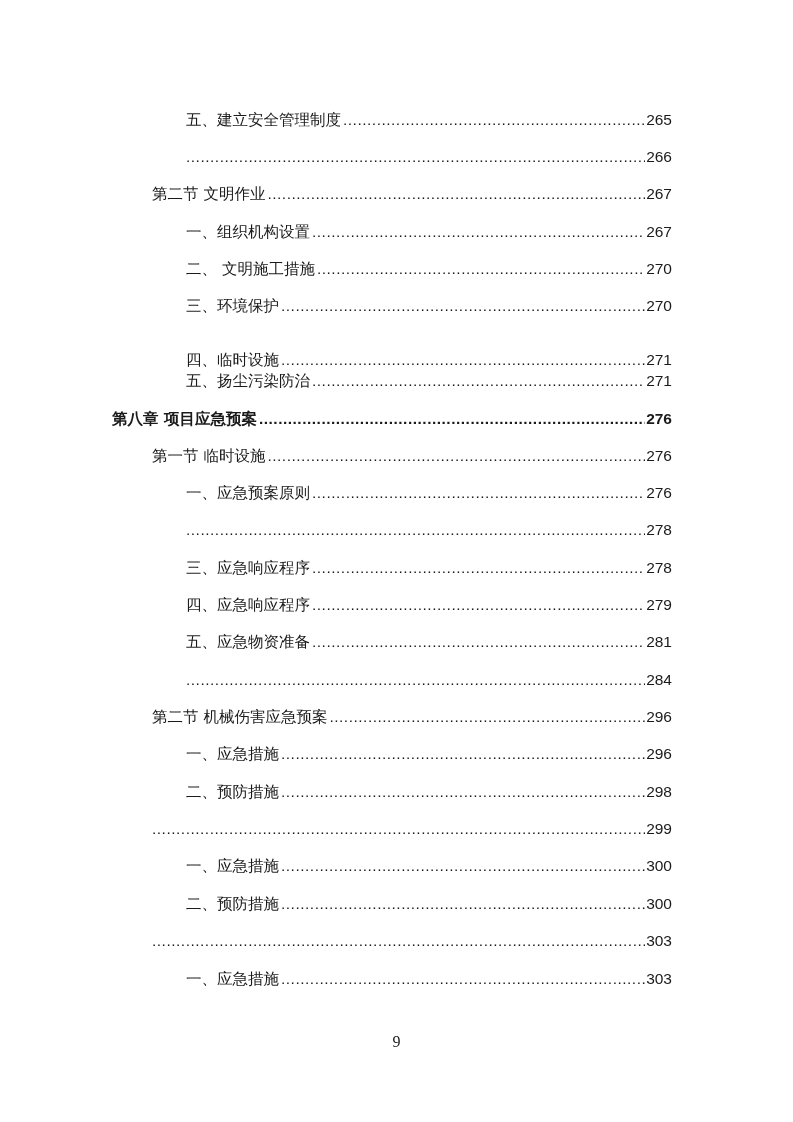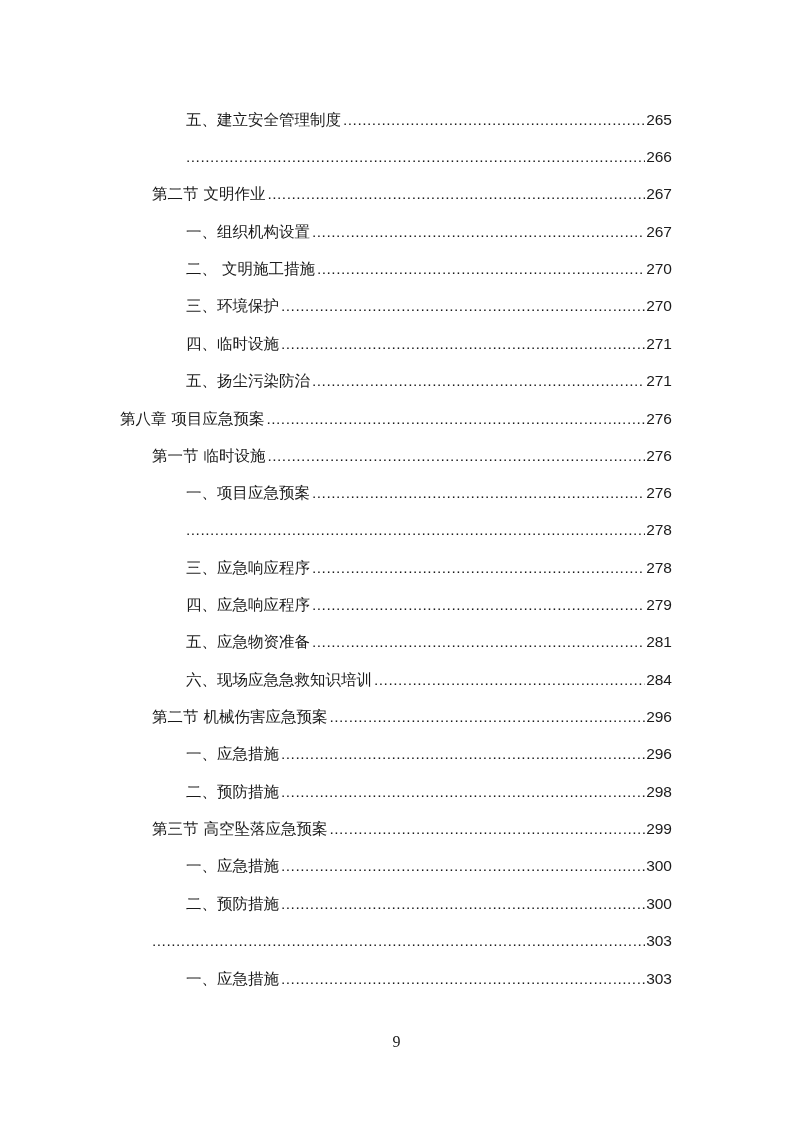--- a/index.html
+++ b/index.html
@@ -6,21 +6,21 @@
   body { width: 793px; height: 1122px; position: relative; overflow: hidden;
          font-family: "DejaVu Sans", "Liberation Sans", sans-serif; color: #1a1a1a; }
   .toc { position: absolute; left: 0; top: 0; width: 793px; }
   .row { position: absolute; display: flex; align-items: baseline; height: 24px;
          font-size: 15.5px; line-height: 24px; right: 121px; }
   .row .label { white-space: nowrap; padding-right: 2px; }
   .row .dots { flex: 1; overflow: hidden; white-space: nowrap; color: #1a1a1a;
                font-family: "Liberation Sans", sans-serif; letter-spacing: 0.5px; }
   .row .dots::after { content: "................................................................................................................................................................................................................"; }
   .row .page { white-space: nowrap; font-family: "Liberation Sans", sans-serif; padding-left: 1px; }
-  .lvl1 { left: 120px; font-weight: normal; justify-content: space-between; }
+  .lvl1 { left: 112px; font-weight: bold; justify-content: space-between; }
   .lvl2 { left: 152px; align-items: flex-end; }
   .lvl3 { left: 186px; }
   .footer-page { position: absolute; top: 1033px; left: 0; width: 793px; text-align: center;
                  font-family: "Liberation Serif", serif; font-size: 16px; }
 </style>
 </head>
 <body>
 
 <div class="toc">
   <div class="row lvl3" style="top:108px">
@@ -45,42 +45,42 @@
   <div class="row lvl3" style="top:257px">
       <span class="label">二、 文明施工措施</span>
       <span class="dots"></span>
       <span class="page">270</span>
     </div>
   <div class="row lvl3" style="top:294px">
       <span class="label">三、环境保护</span>
       <span class="dots"></span>
       <span class="page">270</span>
     </div>
-  <div class="row lvl3" style="top:332px">
+  <div class="row lvl3" style="top:348px">
       <span class="label">四、临时设施</span>
       <span class="dots"></span>
       <span class="page">271</span>
     </div>
   <div class="row lvl3" style="top:369px">
       <span class="label">五、扬尘污染防治</span>
       <span class="dots"></span>
       <span class="page">271</span>
     </div>
   <div class="row lvl1" style="top:407px">
       <span class="label">第八章  项目应急预案</span>
       <span class="dots"></span>
       <span class="page">276</span>
     </div>
   <div class="row lvl2" style="top:444px">
       <span class="label">第一节  临时设施</span>
       <span class="dots"></span>
       <span class="page">276</span>
     </div>
   <div class="row lvl3" style="top:481px">
-      <span class="label">一、项目应急预案</span>
+      <span class="label">一、应急预案原则</span>
       <span class="dots"></span>
       <span class="page">276</span>
     </div>
   <div class="row lvl3" style="top:518px">
       <span class="dots"></span>
       <span class="page">278</span>
     </div>
   <div class="row lvl3" style="top:556px">
       <span class="label">三、应急响应程序</span>
       <span class="dots"></span>
@@ -90,41 +90,39 @@
       <span class="label">四、应急响应程序</span>
       <span class="dots"></span>
       <span class="page">279</span>
     </div>
   <div class="row lvl3" style="top:630px">
       <span class="label">五、应急物资准备</span>
       <span class="dots"></span>
       <span class="page">281</span>
     </div>
   <div class="row lvl3" style="top:668px">
-      <span class="label">六、现场应急急救知识培训</span>
       <span class="dots"></span>
       <span class="page">284</span>
     </div>
   <div class="row lvl2" style="top:705px">
       <span class="label">第二节  机械伤害应急预案</span>
       <span class="dots"></span>
       <span class="page">296</span>
     </div>
   <div class="row lvl3" style="top:742px">
       <span class="label">一、应急措施</span>
       <span class="dots"></span>
       <span class="page">296</span>
     </div>
   <div class="row lvl3" style="top:780px">
       <span class="label">二、预防措施</span>
       <span class="dots"></span>
       <span class="page">298</span>
     </div>
   <div class="row lvl2" style="top:817px">
-      <span class="label">第三节  高空坠落应急预案</span>
       <span class="dots"></span>
       <span class="page">299</span>
     </div>
   <div class="row lvl3" style="top:854px">
       <span class="label">一、应急措施</span>
       <span class="dots"></span>
       <span class="page">300</span>
     </div>
   <div class="row lvl3" style="top:892px">
       <span class="label">二、预防措施</span>

